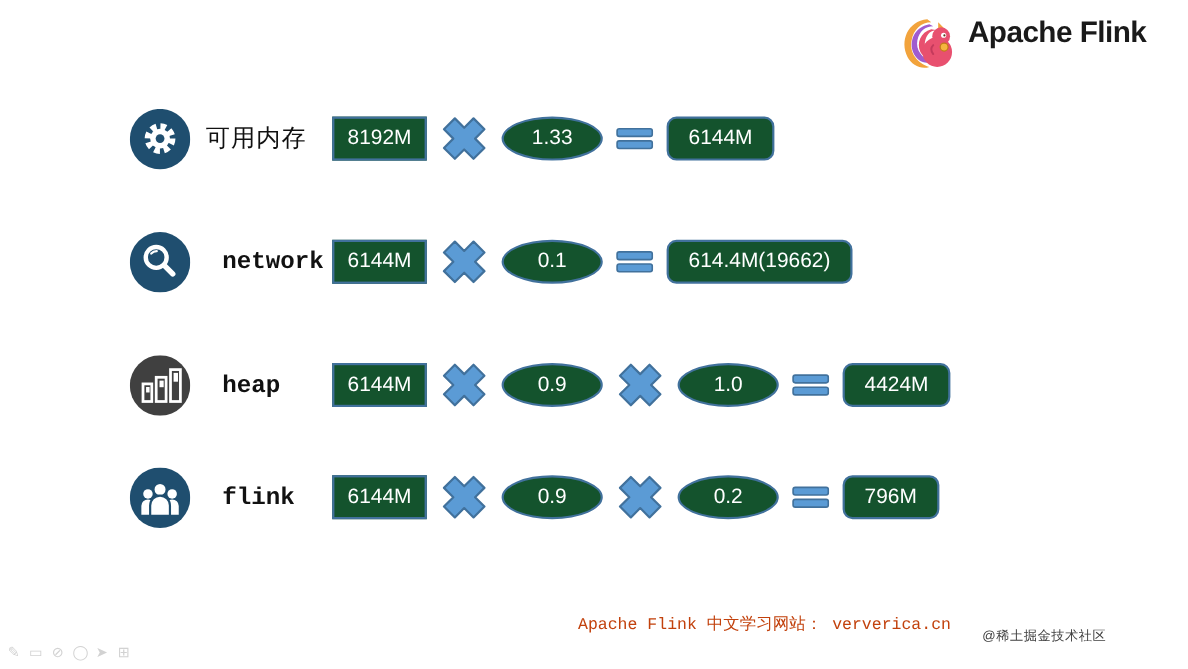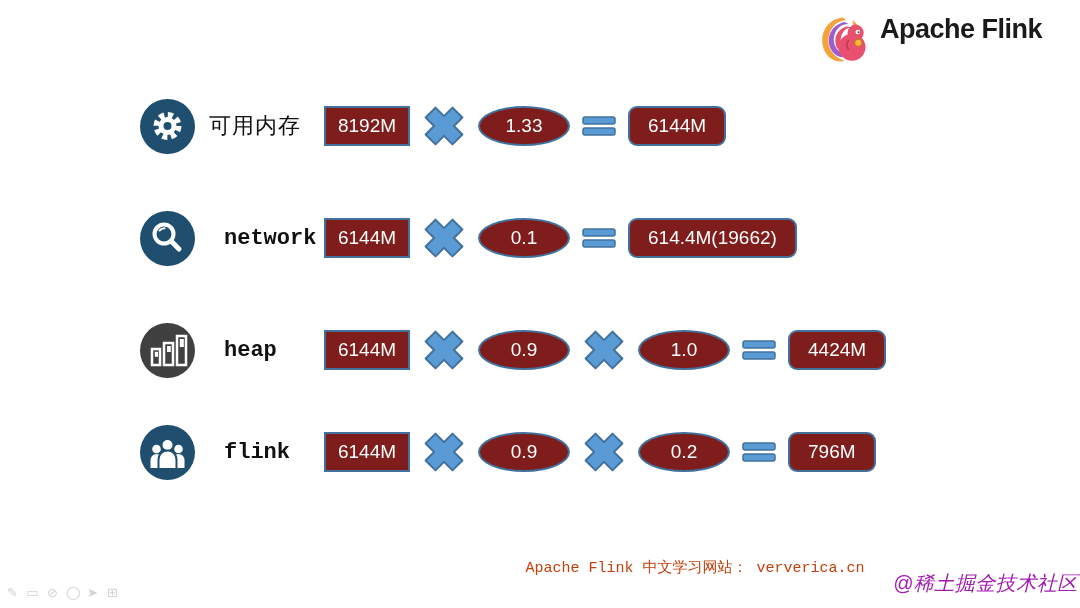--- a/index.html
+++ b/index.html
@@ -17,58 +17,57 @@
     display:flex; gap:10px;
   }
   .brand-name{
     font-size:27px; font-weight:bold; color:#1a1a1a;
     letter-spacing:-0.5px;
     font-family:"Liberation Sans","DejaVu Sans",sans-serif;
   }
 
   
   .row{
-    position:absolute; left:140px; height:56px;
+    position:absolute; left:118px; height:56px;
     display:flex; align-items:center; column-gap:12px;
   }
   .icon-circle{ width:55px; height:55px; flex:0 0 55px; }
   .row-label{
     width:105px; flex:0 0 105px; box-sizing:border-box;
     color:#111;
   }
   .row-label.cjk{
     font-family:"Liberation Serif","DejaVu Serif",serif;
     font-size:22px; padding-left:2px; letter-spacing:1px;
   }
   .row-label.eng{
     font-size:22px; font-weight:bold; padding-left:17px;font-family:Liberation Mono, monospace;
   }
   .shape{
     display:flex; align-items:center; justify-content:center;
-    background:#7f1d1d; border:2px solid #41719C;
+    background:#14532d; border:2px solid #41719C;
     color:#ffffff; font-size:19px; box-sizing:border-box;
     height:40px;
   }
   .shape.rect{ width:86px; }
   .shape.ellipse{ width:92px; border-radius:50%; }
   .shape.result{ border-radius:9px; padding:0 18px; min-width:64px; }
   .op{ flex:0 0 auto; display:block; }
 
   
   .footer{
     position:absolute; left:500px; top:559px; width:390px;
     text-align:center; color:#c2410c;
     font-family:"Liberation Mono","DejaVu Sans Mono",monospace;
     font-size:15px; line-height:19.5px; white-space:nowrap;
   }
   .watermark{
     position:absolute; left:893px; top:570px;
-    color:#a21caf; font-size:20px; letter-spacing:0.5px;
+    color:#404040; font-size:12px; letter-spacing:0.5px;
     font-family:"Liberation Sans","DejaVu Sans",sans-serif;
-    font-style:italic;
   }
 
   
   .anno-toolbar{
     position:absolute; left:6px; top:585px;
     display:flex; gap:7px; color:#d2d2d2; font-size:13px;
   }
   .anno-toolbar span{ display:inline-block; width:13px; text-align:center; }
 </style>
 </head>

